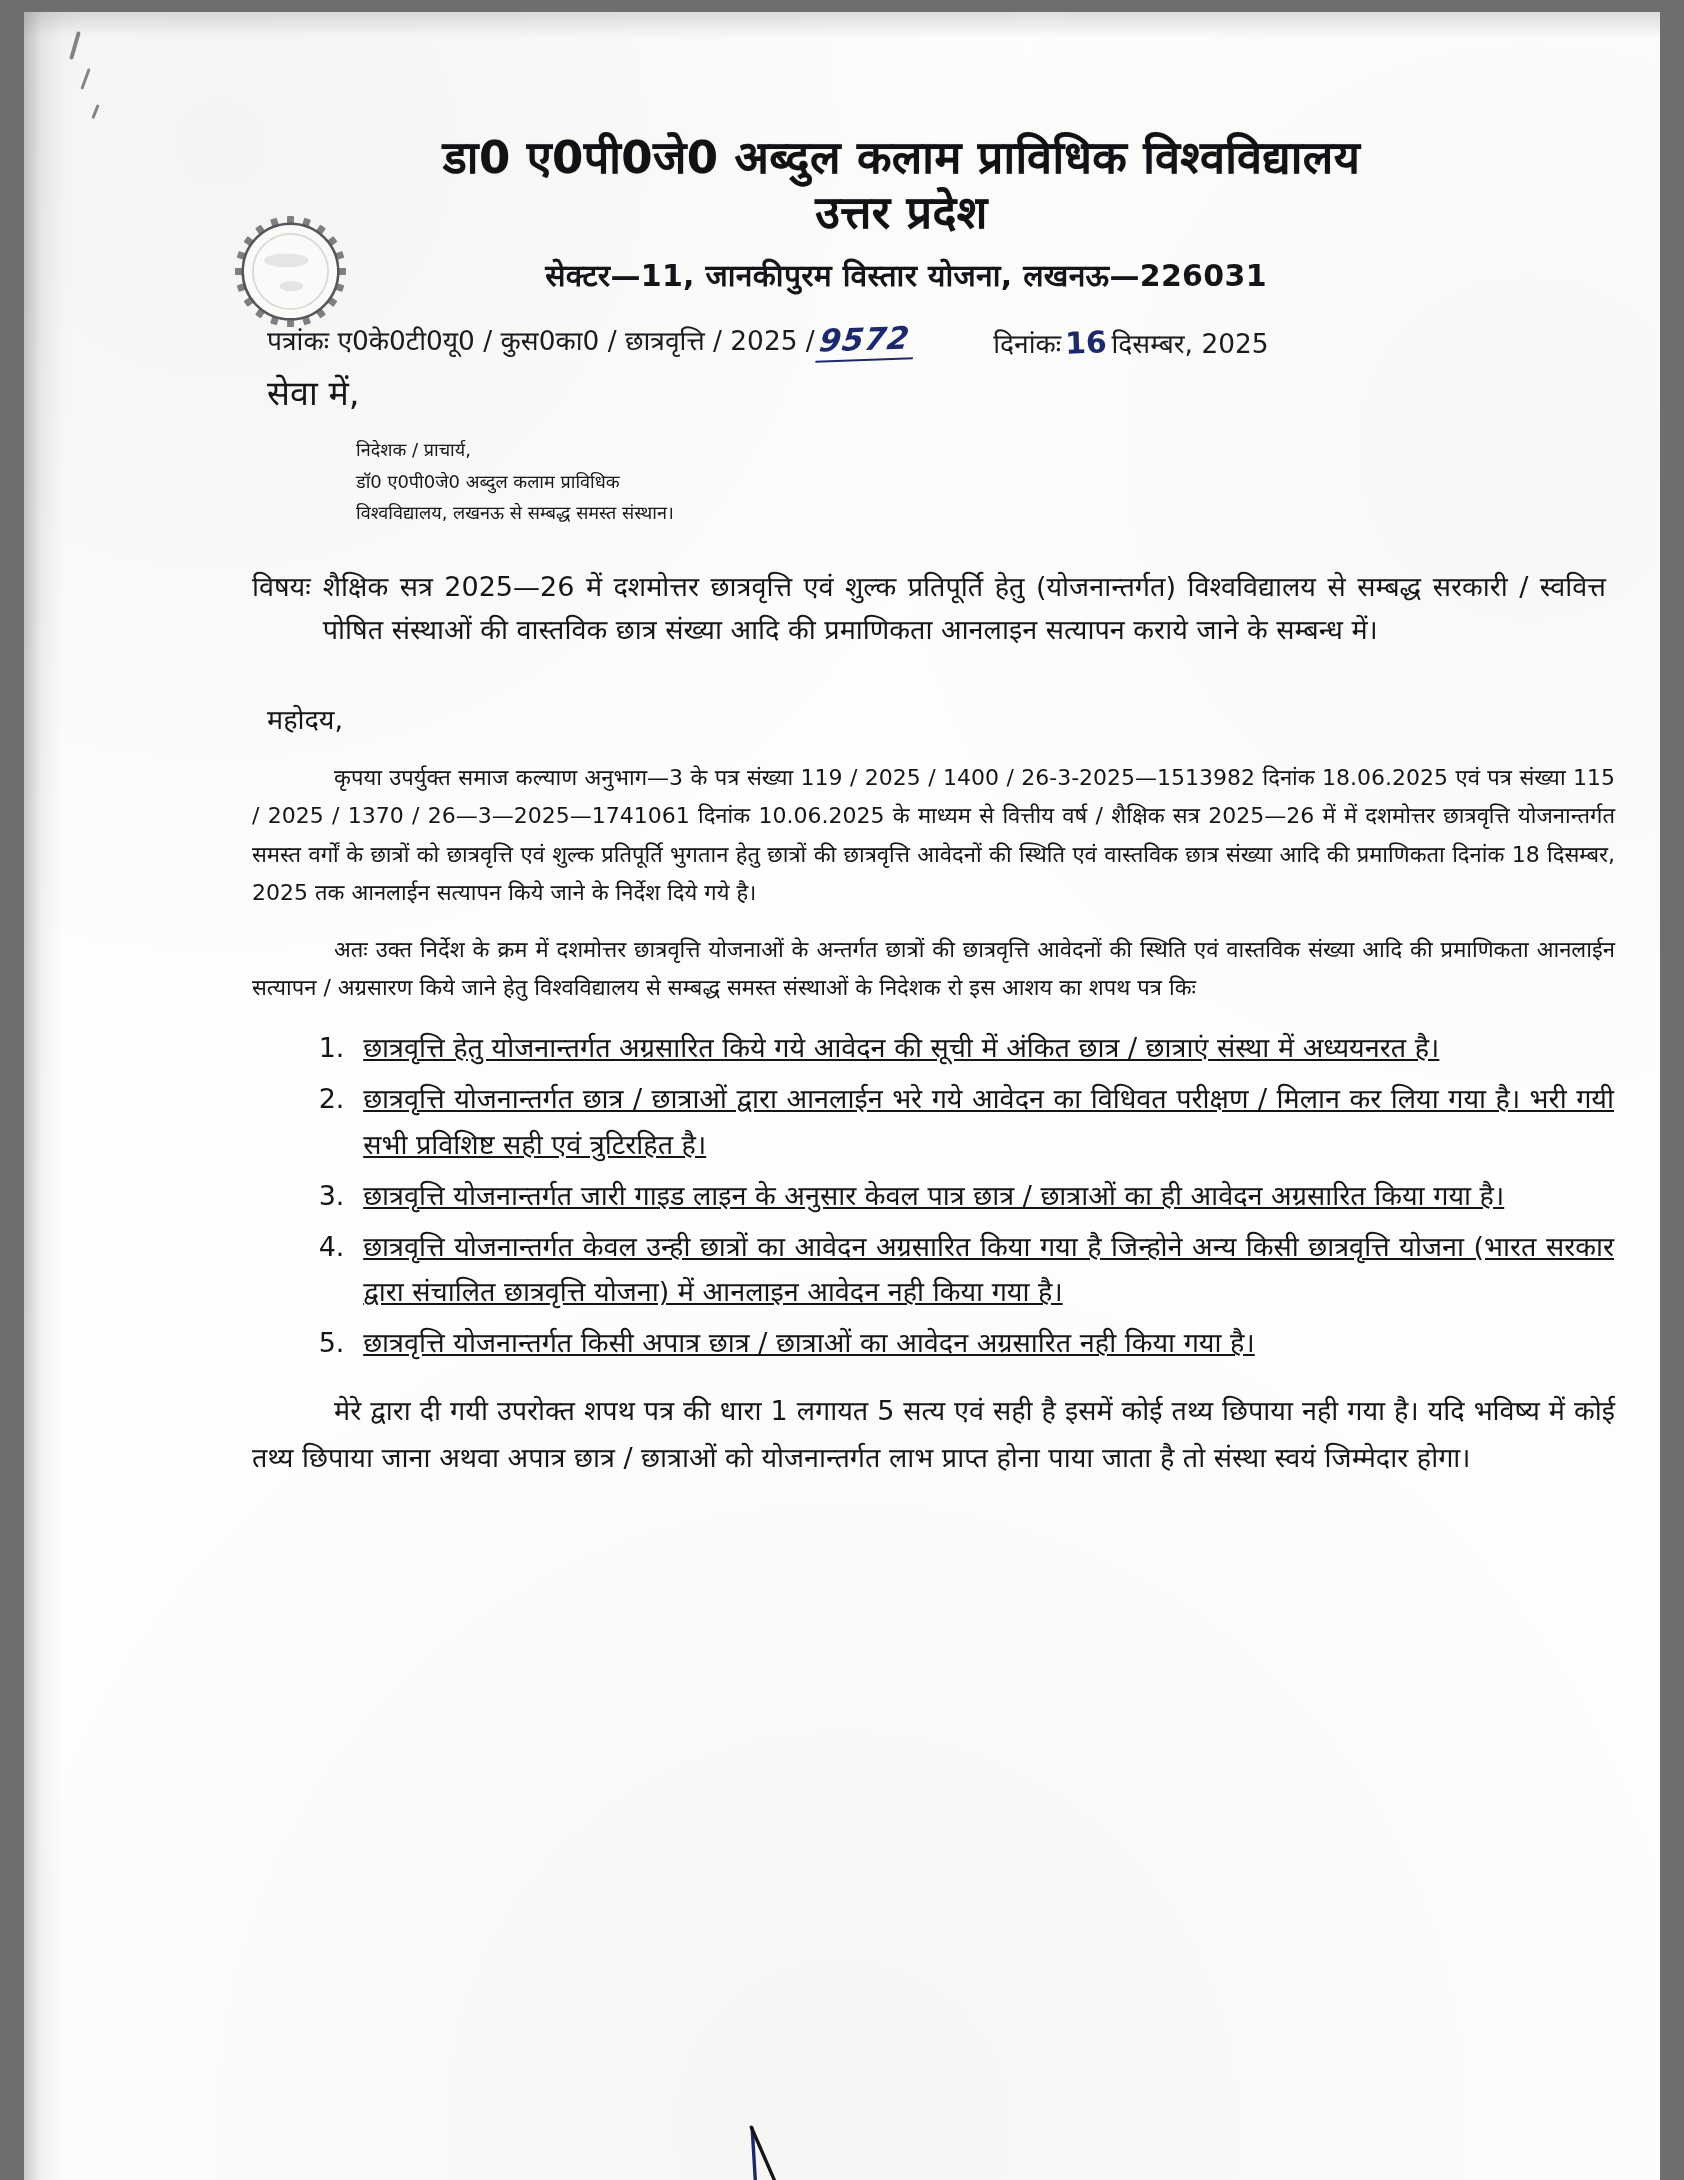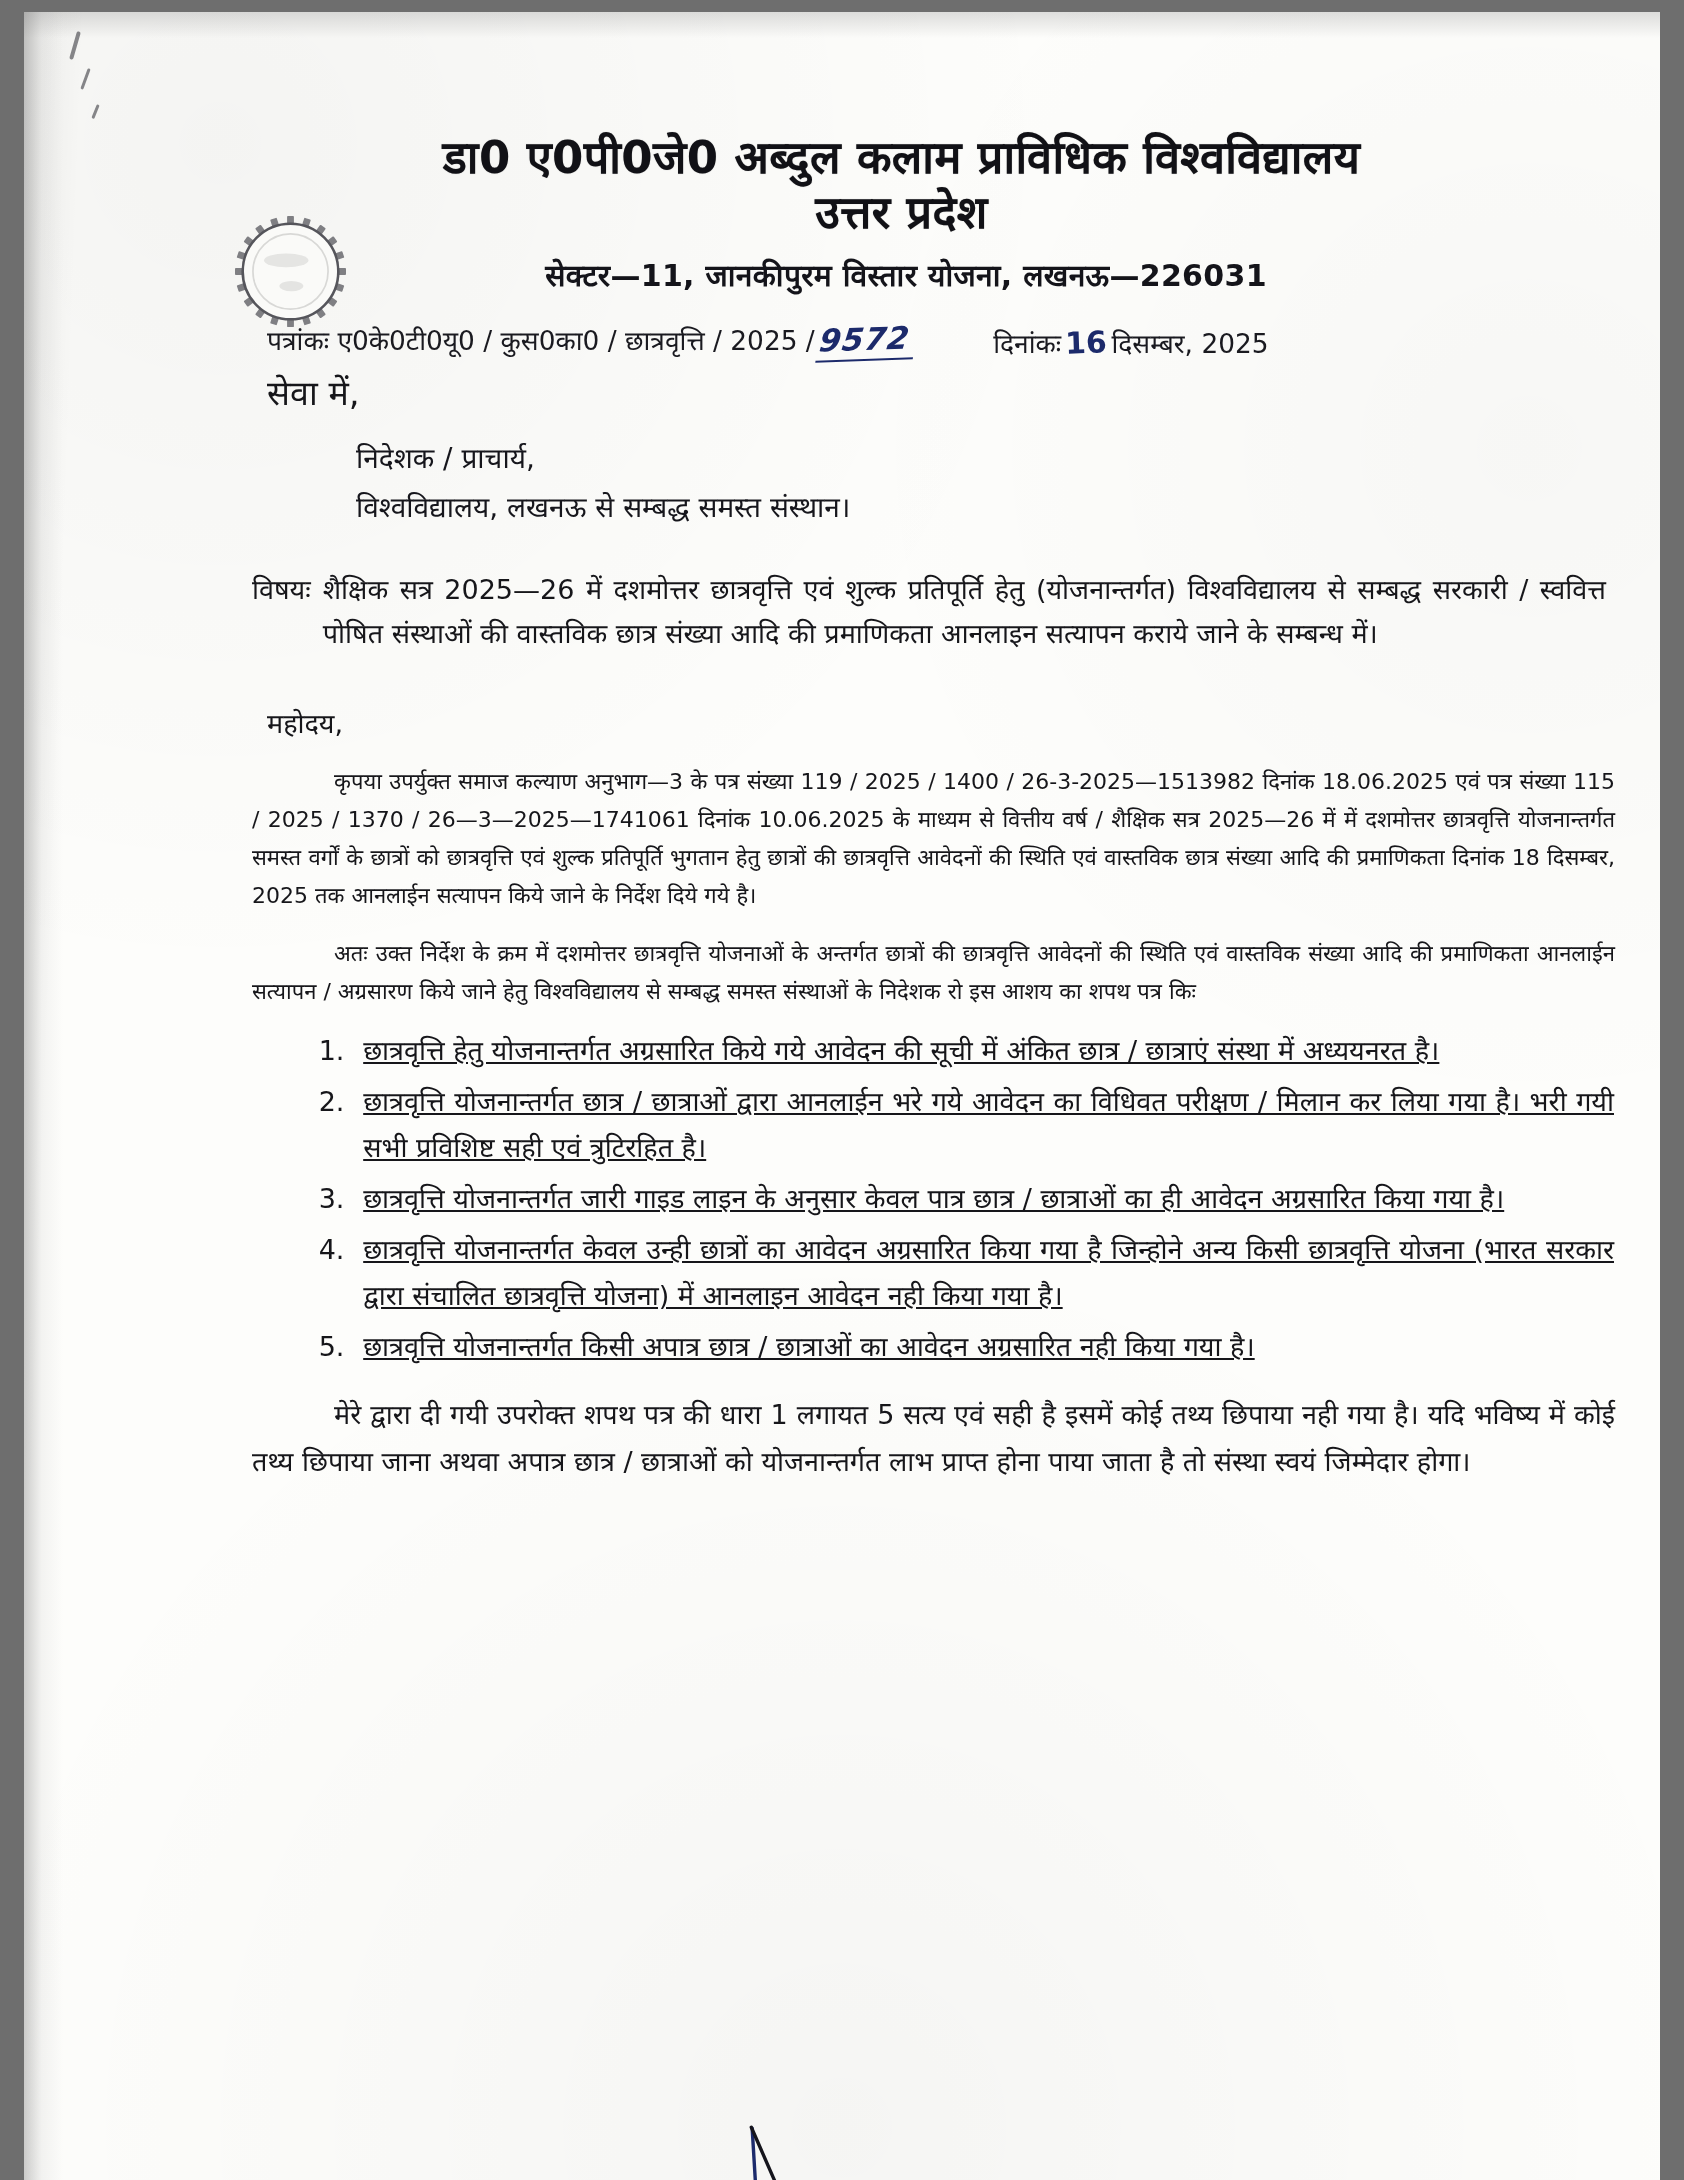--- a/index.html
+++ b/index.html
@@ -122,21 +122,21 @@
     font-size: 30px;
     display: inline-block;
     transform: rotate(-2deg);
     margin: 0 4.3px;
   }
 
   
   .seva { margin: 8.5px 0 0 243px; font-size: 34px; }
   .addressee {
     margin: 19px 0 0 332px;
-    font-size: 28px;
+    font-size: 18px;
     line-height: 1.75;
     color: #16161c;
   }
   .addressee div { white-space: nowrap; }
 
   
   .subject {
     display: flex;
     margin: 36px 0 0 228px;
     width: 1354px;
@@ -265,20 +265,21 @@
     </div>
     <div class="ref-right">
       <span>दिनांकः</span><span class="ref-date-hand">16</span><span>दिसम्बर, 2025</span>
     </div>
   </div>
 
   <div class="seva">सेवा में,</div>
 
   <div class="addressee">
     <div>निदेशक / प्राचार्य,</div>
+    <div>डॉ0 ए0पी0जे0 अब्दुल कलाम प्राविधिक</div>
     <div>विश्वविद्यालय, लखनऊ से सम्बद्ध समस्त संस्थान।</div>
   </div>
 
   <div class="subject">
     <div class="subject-label">विषयः</div>
     <div class="subject-text">शैक्षिक सत्र 2025—26 में दशमोत्तर छात्रवृत्ति एवं शुल्क प्रतिपूर्ति हेतु (योजनान्तर्गत) विश्वविद्यालय से सम्बद्ध सरकारी / स्ववित्त पोषित संस्थाओं की वास्तविक छात्र संख्या आदि की प्रमाणिकता आनलाइन सत्यापन कराये जाने के सम्बन्ध में।</div>
   </div>
 
   <div class="salutation">महोदय,</div>
 

